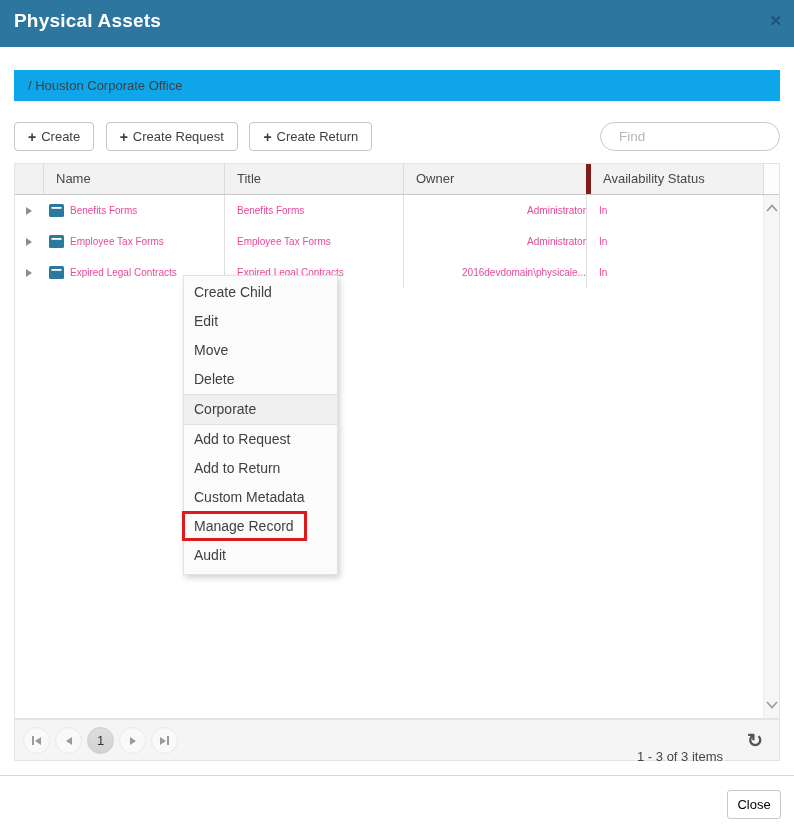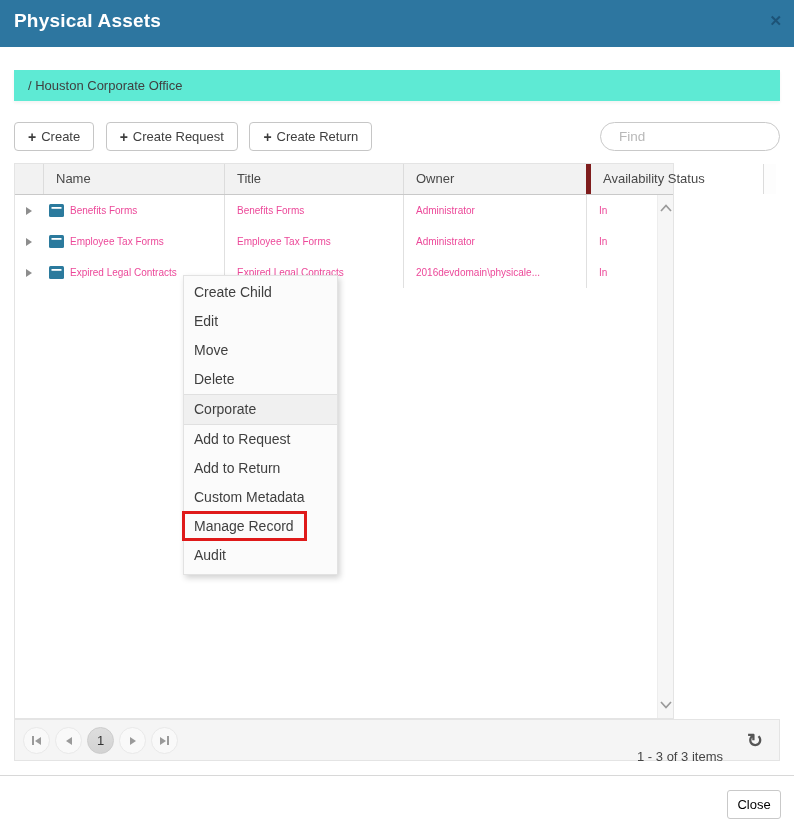--- a/index.html
+++ b/index.html
@@ -5,47 +5,47 @@
   * { margin:0; padding:0; box-sizing:border-box; }
   body { font-family:"Liberation Sans", sans-serif; background:#fff; }
   .dialog { position:relative; width:794px; height:832px; background:#fff; overflow:hidden; }
 
   
   .titlebar { position:absolute; left:0; top:0; width:794px; height:47px; background:#2d76a0; }
   .titlebar .title { position:absolute; left:14px; top:10px; font-size:19px; font-weight:600; color:#ffffff; letter-spacing:.2px; }
   .titlebar .close-x { position:absolute; right:12px; top:13px; font-size:15px; font-weight:700; color:#1d5377; cursor:pointer; line-height:1; }
 
   
-  .breadcrumb { position:absolute; left:14px; top:70px; width:766px; height:31px; background:#5eead4; color:#404040; font-size:13px; line-height:31px; padding-left:14px; box-shadow:0 2px 3px rgba(0,0,0,0.05); }
+  .breadcrumb { position:absolute; left:14px; top:70px; width:766px; height:31px; background:#0ea5e9; color:#404040; font-size:13px; line-height:31px; padding-left:14px; box-shadow:0 2px 3px rgba(0,0,0,0.05); }
 
   
   .toolbar { position:absolute; left:14px; top:122px; width:766px; height:29px; }
   .tb-btn { display:inline-flex; align-items:center; height:29px; padding:0 13px; margin-right:7px; background:#fff; border:1px solid #c6c6c6; border-radius:4px; font-size:13px; color:#404040; cursor:pointer; vertical-align:top; }
   .tb-btn .plus { font-weight:700; font-size:14px; margin-right:5px; color:#3c3c3c; }
   .find-input { position:absolute; right:0; top:0; width:180px; height:29px; border:1px solid #c9c9c9; border-radius:16px; padding:0 14px 0 18px; font-size:13.5px; color:#444; outline:none; background:#fff; font-family:"Liberation Sans", sans-serif; }
   .find-input::placeholder { color:#b8b8b8; }
 
   
-  .grid { position:absolute; left:14px; top:163px; width:660px; height:556px; border:1px solid #e4e4e4; background:#fff; }
+  .grid { position:absolute; left:14px; top:163px; width:766px; height:556px; border:1px solid #e4e4e4; background:#fff; }
   .grid-header { display:flex; height:31px; background:#f2f2f2; border-bottom:1px solid #c9c9c9; }
   .gh-cell { font-size:13px; color:#484848; line-height:29px; padding-left:12px; flex:none; cursor:pointer; }
   .gh-expand { width:28px; padding-left:0; cursor:default; }
   .gh-name  { width:181px; border-left:1px solid #dcdcdc; }
   .gh-title { width:179px; border-left:1px solid #dcdcdc; }
   .gh-owner { width:183px; border-left:1px solid #dcdcdc; }
   .gh-avail { width:177px; border-left:5px solid #7f1d1d; }
   .gh-spacer { flex:1; border-left:1px solid #dcdcdc; background:#fdfdfd; cursor:default; }
 
   .grid-body { position:relative; height:523px; background:#fff; }
   .grow { display:flex; height:31px; background:#fff; cursor:pointer; }
   .gcell { flex:none; font-size:10px; color:#ec4899; line-height:31px; height:31px; overflow:hidden; white-space:nowrap; }
   .c-expand { width:28px; display:flex; align-items:center; justify-content:center; }
   .c-name  { width:181px; display:flex; align-items:center; padding-left:6px; gap:6px; }
   .c-title { width:179px; border-left:1px solid #e0e0e0; padding-left:12px; }
-  .c-owner { width:183px; border-left:1px solid #e0e0e0; padding-left:12px; }
+  .c-owner { width:183px; border-left:1px solid #e0e0e0; padding-left:12px;text-align:right; }
   .c-avail { width:177px; border-left:1px solid #e0e0e0; padding-left:12px; }
 
   .tri-expand { width:0; height:0; border-top:4px solid transparent; border-bottom:4px solid transparent; border-left:6px solid #8d8d8d; cursor:pointer; }
 
   
   .vscroll { position:absolute; top:0; right:0; width:16px; height:523px; background:#f6f6f6; border-left:1px solid #ededed; cursor:pointer; }
   .vs-arrow { position:absolute; left:2px; width:12px; height:8px; cursor:pointer; }
   .vs-up { top:9px; } .vs-down { bottom:9px; }
 
   

